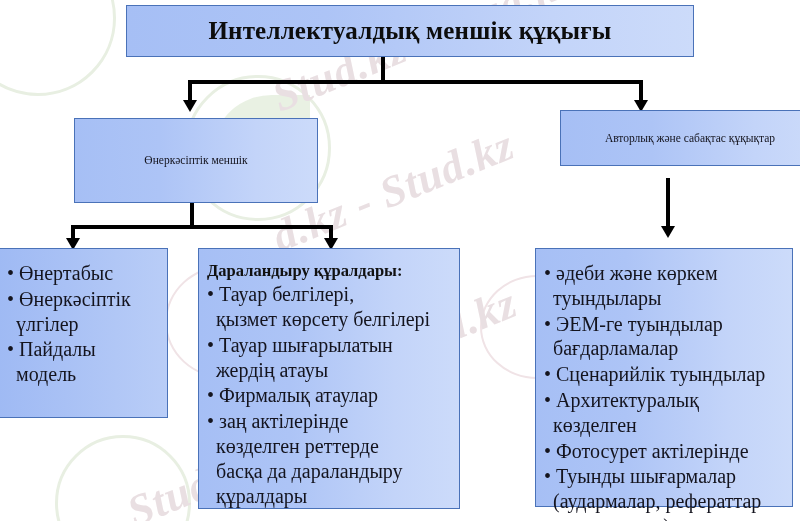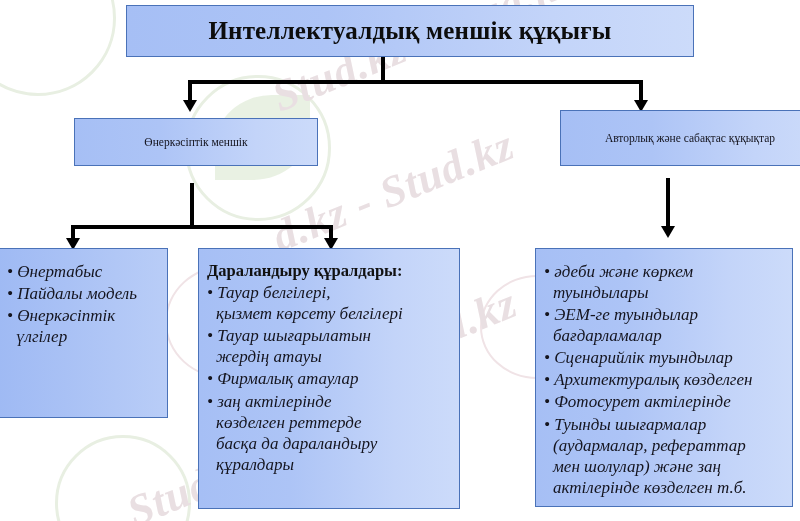--- a/index.html
+++ b/index.html
@@ -98,28 +98,27 @@
     color: #111;
     line-height: 1.22;
     margin-bottom: 1px;
   }
   .box-list ul {
     margin: 0;
     padding: 0;
     list-style: none;
   }
   .box-list li {
-    font-size: 17px;
+    font-size: 20px;
     color: #14141e;
     line-height: 1.24;
     margin: 0 0 1px 0;
     text-indent: -9px;
     padding-left: 9px;
     white-space: pre-line;
-    font-style: italic;
   }
   .box-list li::before {
     content: "• ";
   }
 
   
   .ln {
     position: absolute;
     background: #000;
     z-index: 2;
@@ -167,33 +166,33 @@
   <div class="ln" style="left:329px; top:225px; width:4px; height:18px;"></div>
   <div class="arrow" style="left:324px; top:238px;"></div>
 
   <div class="ln" style="left:666px; top:178px; width:4px; height:52px;"></div>
   <div class="arrow" style="left:661px; top:226px;"></div>
 
   <div class="box box-title" style="left:126px; top:5px; width:568px; height:52px;">
     <span class="label">Интеллектуалдық меншік құқығы</span>
   </div>
 
-  <div class="box box-mid" style="left:74px; top:118px; width:244px; height:48px;">
+  <div class="box box-mid" style="left:74px; top:118px; width:244px; height:85px;">
     <span class="label">Өнеркәсіптік меншік</span>
   </div>
 
   <div class="box box-mid" style="left:560px; top:110px; width:260px; height:56px;">
     <span class="label">Авторлық және сабақтас құқықтар</span>
   </div>
 
   <div class="box box-list plain" style="left:-2px; top:248px; width:170px; height:170px;">
     <ul>
       <li>Өнертабыс</li>
+      <li>Өнеркәсіптік үлгілер</li>
       <li>Пайдалы модель</li>
-      <li>Өнеркәсіптік үлгілер</li>
     </ul>
   </div>
 
   <div class="box box-list" style="left:198px; top:248px; width:262px; height:261px;">
     <div class="hdr">Дараландыру құралдары:</div>
     <ul>
       <li>Тауар белгілері,
   қызмет көрсету белгілері</li>
       <li>Тауар шығарылатын
  жердің атауы</li>

